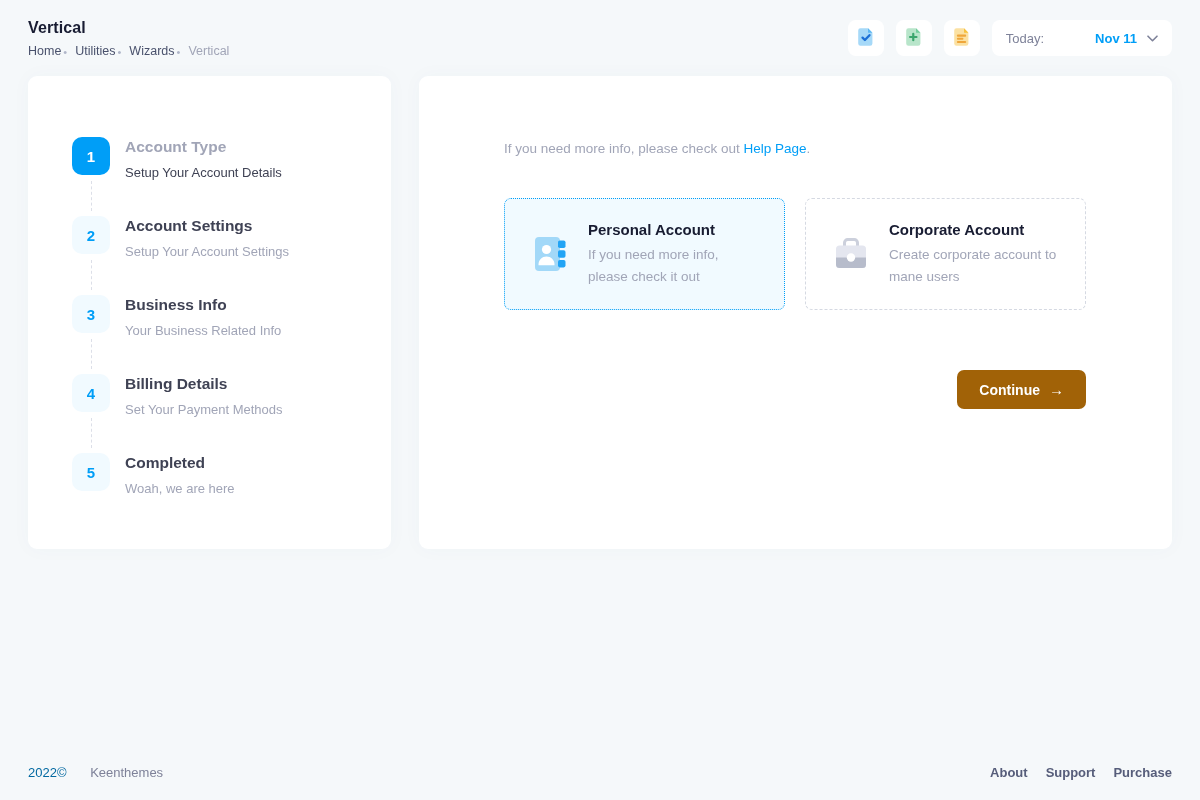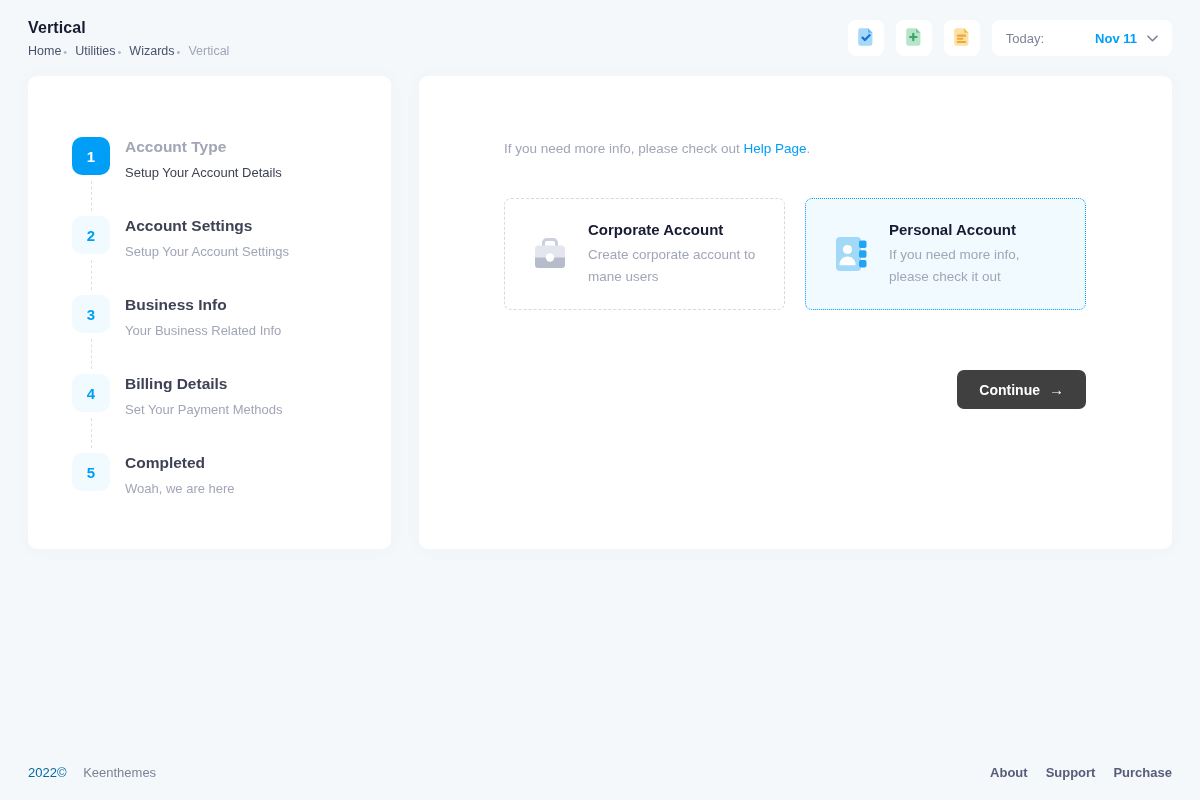--- a/index.html
+++ b/index.html
@@ -70,34 +70,34 @@
     flex:1; height:112px; border-radius:7px; display:flex; align-items:center;
     padding:0 25px; cursor:pointer; background:#fff; border:1px dashed #d5d9e2;
   }
   .option.selected { background:#f1faff; border:1px dotted #009ef7; }
   .option-icon { width:40px; flex-shrink:0; display:flex; }
   .option-text { margin-left:18px; }
   .option-title { font-size:15px; font-weight:700; color:#181c32; }
   .option-desc { font-size:13.5px; color:#a1a5b7; margin-top:6px; line-height:1.6; max-width:205px; }
   .actions { display:flex; justify-content:flex-end; margin-top:60px; }
   .btn-continue {
-    background:#404040; color:#fff; border:none; border-radius:7px;
+    background:#a16207; color:#fff; border:none; border-radius:7px;
     height:39px; padding:0 22px; font-size:14px; font-weight:600; cursor:pointer;
     display:flex; align-items:center; gap:9px;
     font-family:"Liberation Sans","DejaVu Sans",sans-serif;
   }
   .arrow-glyph { font-size:15px; line-height:1; }
 
   
   .footer {
     margin-top:auto; padding-bottom:20px;
     display:flex; justify-content:space-between; align-items:center; font-size:13px;
   }
   .f-year { color:#0369a1; font-weight:500; }
-  .f-brand { color:#7e8299; font-weight:500; margin-left:13px; cursor:pointer; }
+  .f-brand { color:#7e8299; font-weight:500; margin-left:20px; cursor:pointer; }
   .f-links { display:flex; gap:18px; }
   .f-link { color:#565d7a; font-weight:700; cursor:pointer; text-decoration:none; }
 </style>
 </head>
 <body>
 
 <div class="page">
 
   <header class="toolbar">
     <div class="toolbar-left">
@@ -197,53 +197,53 @@
       </div>
 
     </aside>
 
     <section class="card content-card">
       <div class="sub-row">
         <span>If you need more info, please check out </span><a class="help-link">Help Page</a><span>.</span>
       </div>
 
       <div class="options">
-
-        <div class="option">
-          <span class="option-icon">
-            <svg width="40" height="40" viewBox="0 0 40 40">
-              <rect x="13.5" y="5.5" width="13" height="10" rx="3.2" fill="none" stroke="#ccd0dc" stroke-width="3"></rect>
-              <rect x="5" y="11.5" width="30" height="22.5" rx="3.5" fill="#e4e6ef"></rect>
-              <path d="M5 23.5h30v7a3.5 3.5 0 0 1-3.5 3.5h-23A3.5 3.5 0 0 1 5 30.5z" fill="#b7bccb"></path>
-              <circle cx="20" cy="23.5" r="4.2" fill="#fff"></circle>
-            </svg>
-          </span>
-          <div class="option-text">
-            <div class="option-title">Corporate Account</div>
-            <div class="option-desc">Create corporate account to mane users</div>
-          </div>
-        </div>
 
         <div class="option selected">
           <span class="option-icon">
             <svg width="40" height="40" viewBox="0 0 40 40">
               <rect x="5" y="3" width="25" height="34" rx="4" fill="#a2d8f8"></rect>
               <rect x="28" y="6.5" width="7.5" height="7.5" rx="1.8" fill="#22a4f5"></rect>
               <rect x="28" y="16.2" width="7.5" height="7.5" rx="1.8" fill="#22a4f5"></rect>
               <rect x="28" y="25.9" width="7.5" height="7.5" rx="1.8" fill="#22a4f5"></rect>
               <circle cx="16.5" cy="15.5" r="4.6" fill="#fff"></circle>
               <path d="M8.5 30.5c0-4.6 3.6-8 8-8s8 3.4 8 8v.8h-16z" fill="#fff"></path>
             </svg>
           </span>
           <div class="option-text">
             <div class="option-title">Personal Account</div>
             <div class="option-desc">If you need more info, please check it out</div>
           </div>
         </div>
 
+        <div class="option">
+          <span class="option-icon">
+            <svg width="40" height="40" viewBox="0 0 40 40">
+              <rect x="13.5" y="5.5" width="13" height="10" rx="3.2" fill="none" stroke="#ccd0dc" stroke-width="3"></rect>
+              <rect x="5" y="11.5" width="30" height="22.5" rx="3.5" fill="#e4e6ef"></rect>
+              <path d="M5 23.5h30v7a3.5 3.5 0 0 1-3.5 3.5h-23A3.5 3.5 0 0 1 5 30.5z" fill="#b7bccb"></path>
+              <circle cx="20" cy="23.5" r="4.2" fill="#fff"></circle>
+            </svg>
+          </span>
+          <div class="option-text">
+            <div class="option-title">Corporate Account</div>
+            <div class="option-desc">Create corporate account to mane users</div>
+          </div>
+        </div>
+
       </div>
 
       <div class="actions">
         <button class="btn-continue">
           <span>Continue</span>
           <span class="arrow-glyph">→</span>
         </button>
       </div>
     </section>
 

